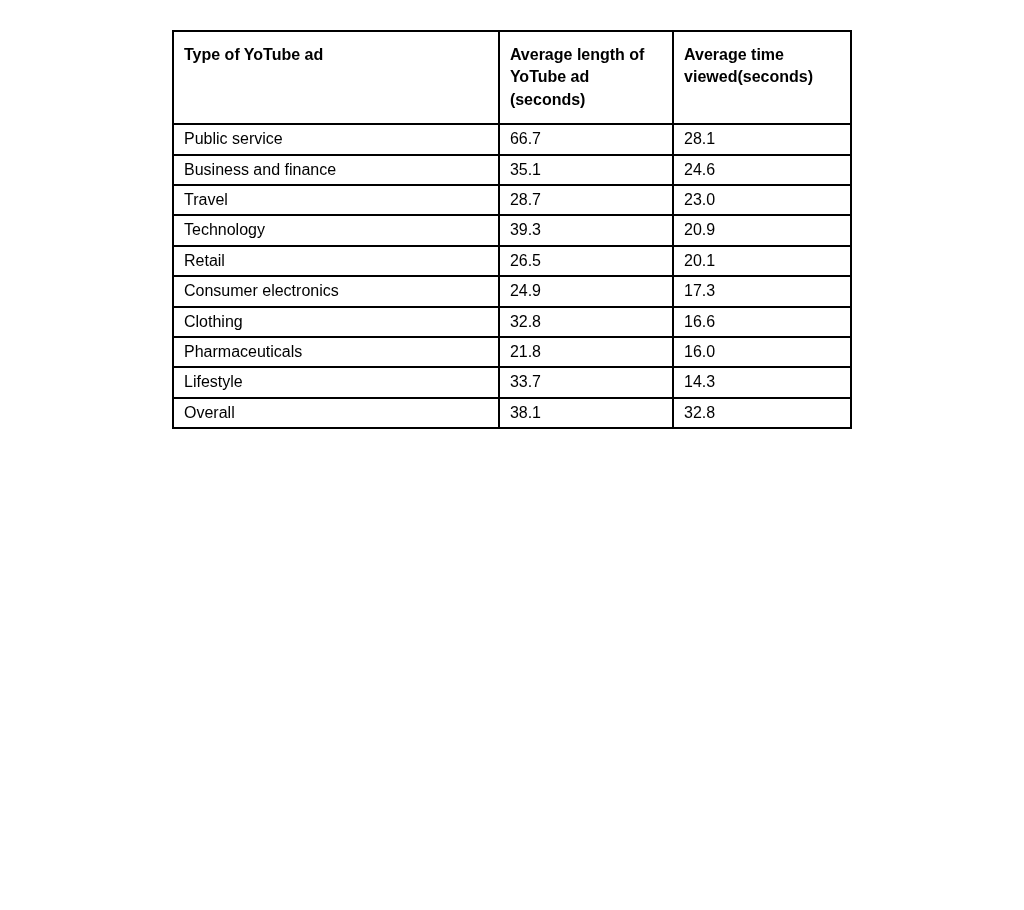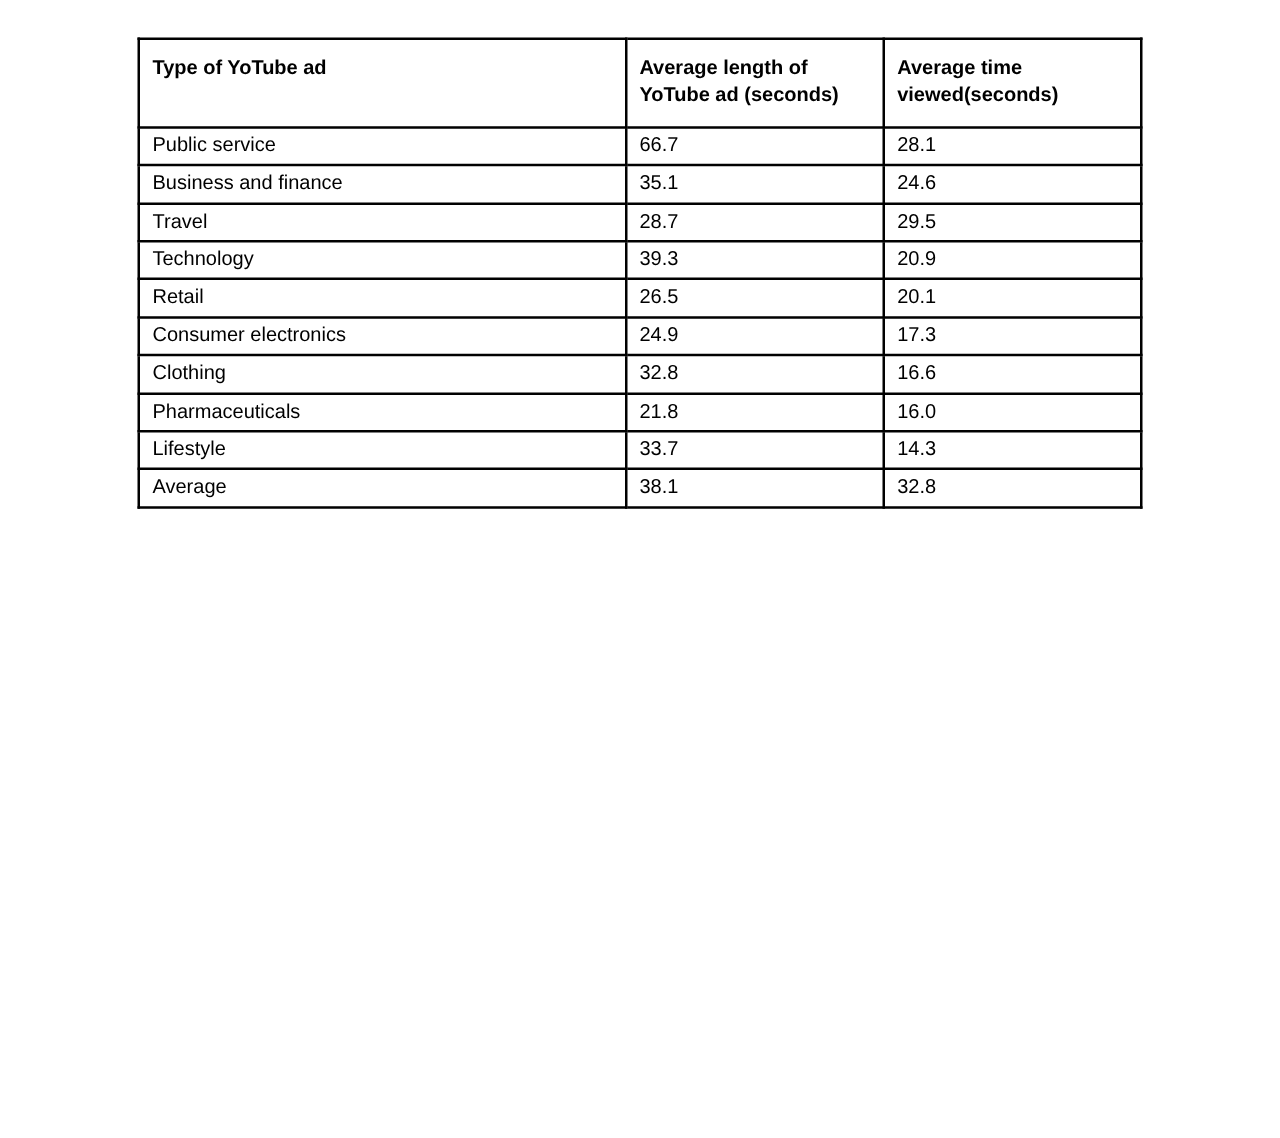--- a/index.html
+++ b/index.html
@@ -14,21 +14,21 @@
       font-size: 16px;
       display: flex;
       justify-content: center;
       align-items: flex-start;
       padding: 20px;
       width: 1024px;
       min-height: 910px;
     }
 
     .table-container {
-      width: 804px;
+      width: 680px;
       margin-top: 10px;
     }
 
     table {
       width: 100%;
       border-collapse: collapse;
       border: 2px solid #000;
     }
 
     thead tr th {
@@ -84,21 +84,21 @@
           <td>28.1</td>
         </tr>
         <tr>
           <td>Business and finance</td>
           <td>35.1</td>
           <td>24.6</td>
         </tr>
         <tr>
           <td>Travel</td>
           <td>28.7</td>
-          <td>29.5</td>
+          <td>23.0</td>
         </tr>
         <tr>
           <td>Technology</td>
           <td>39.3</td>
           <td>20.9</td>
         </tr>
         <tr>
           <td>Retail</td>
           <td>26.5</td>
           <td>20.1</td>
@@ -117,19 +117,19 @@
           <td>Pharmaceuticals</td>
           <td>21.8</td>
           <td>16.0</td>
         </tr>
         <tr>
           <td>Lifestyle</td>
           <td>33.7</td>
           <td>14.3</td>
         </tr>
         <tr>
-          <td>Average</td>
+          <td>Overall</td>
           <td>38.1</td>
           <td>32.8</td>
         </tr>
       </tbody>
   </table>
 </div>
 
 </body></html>

